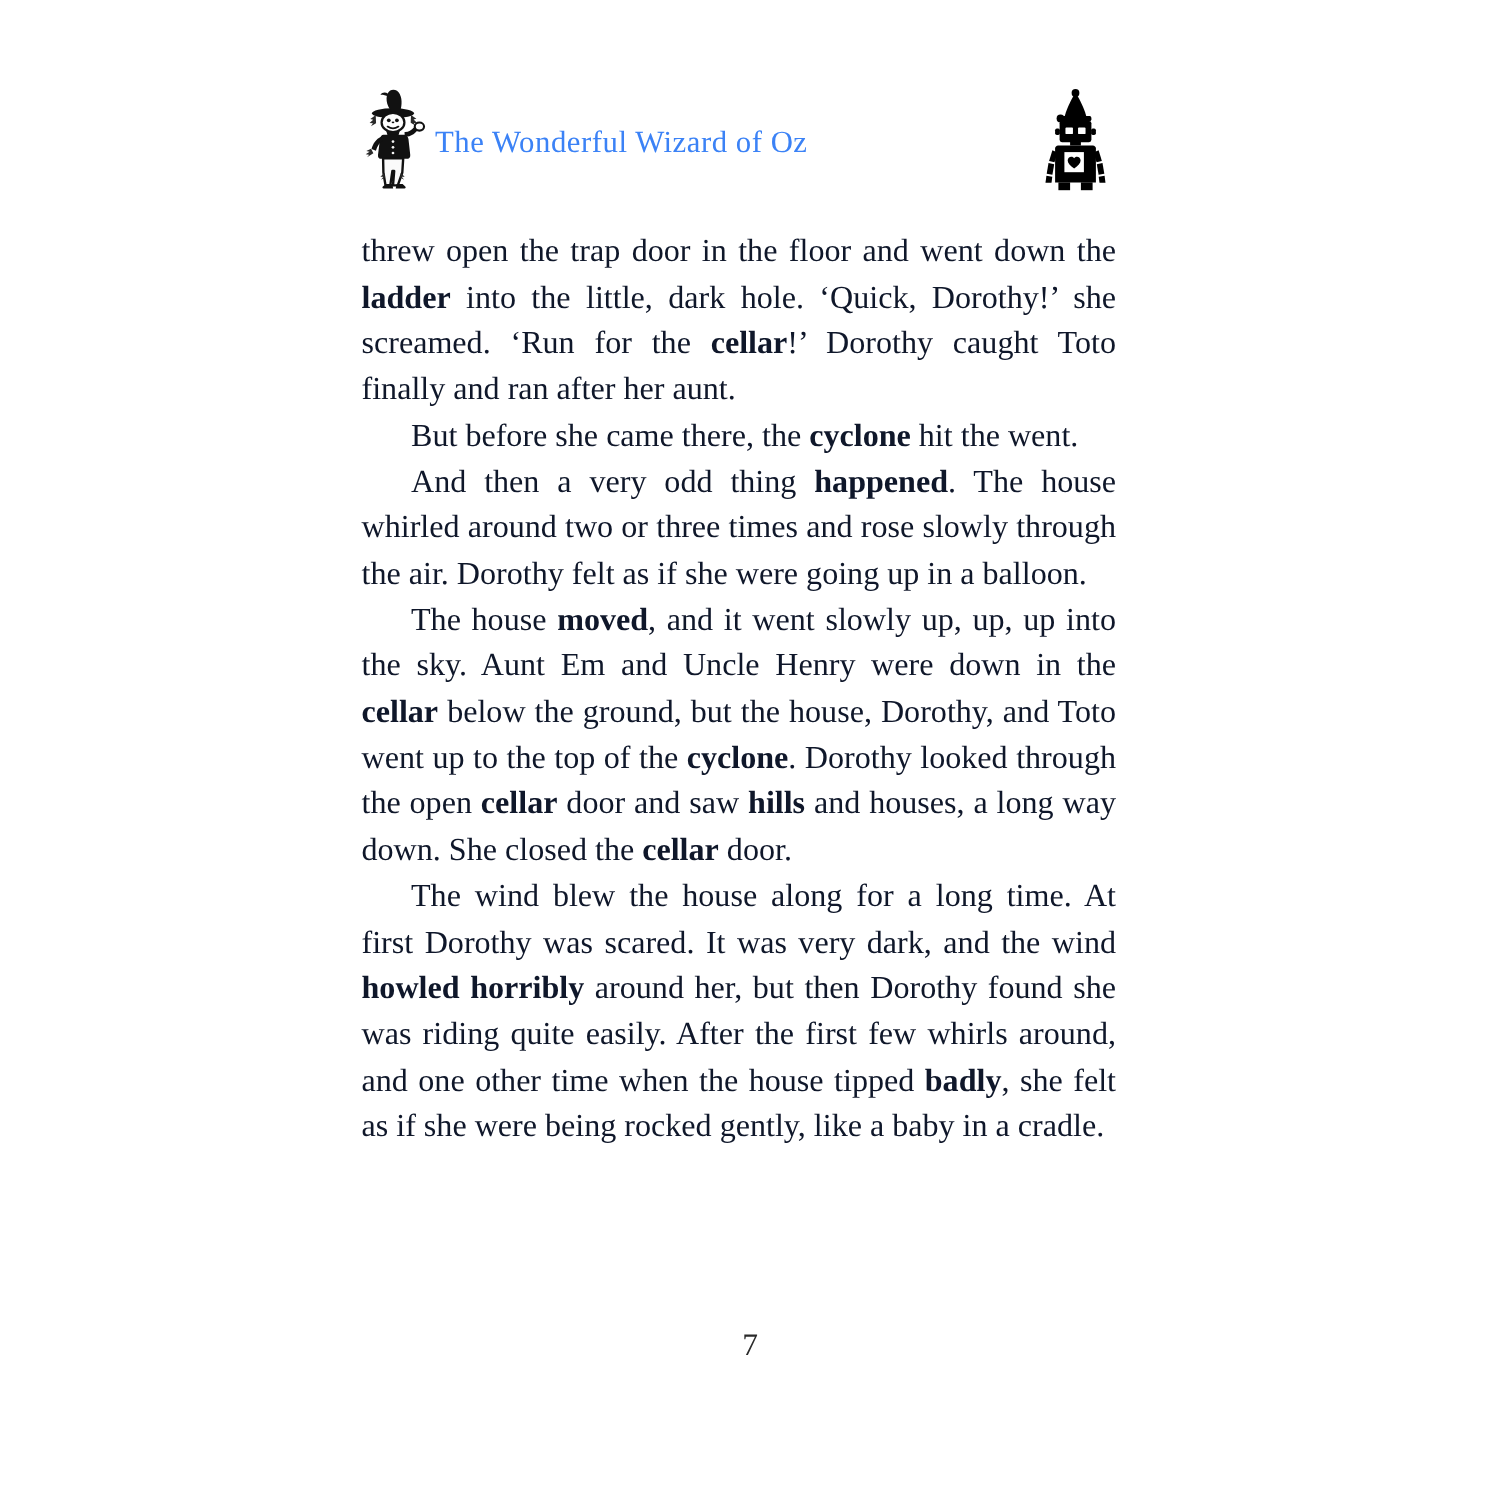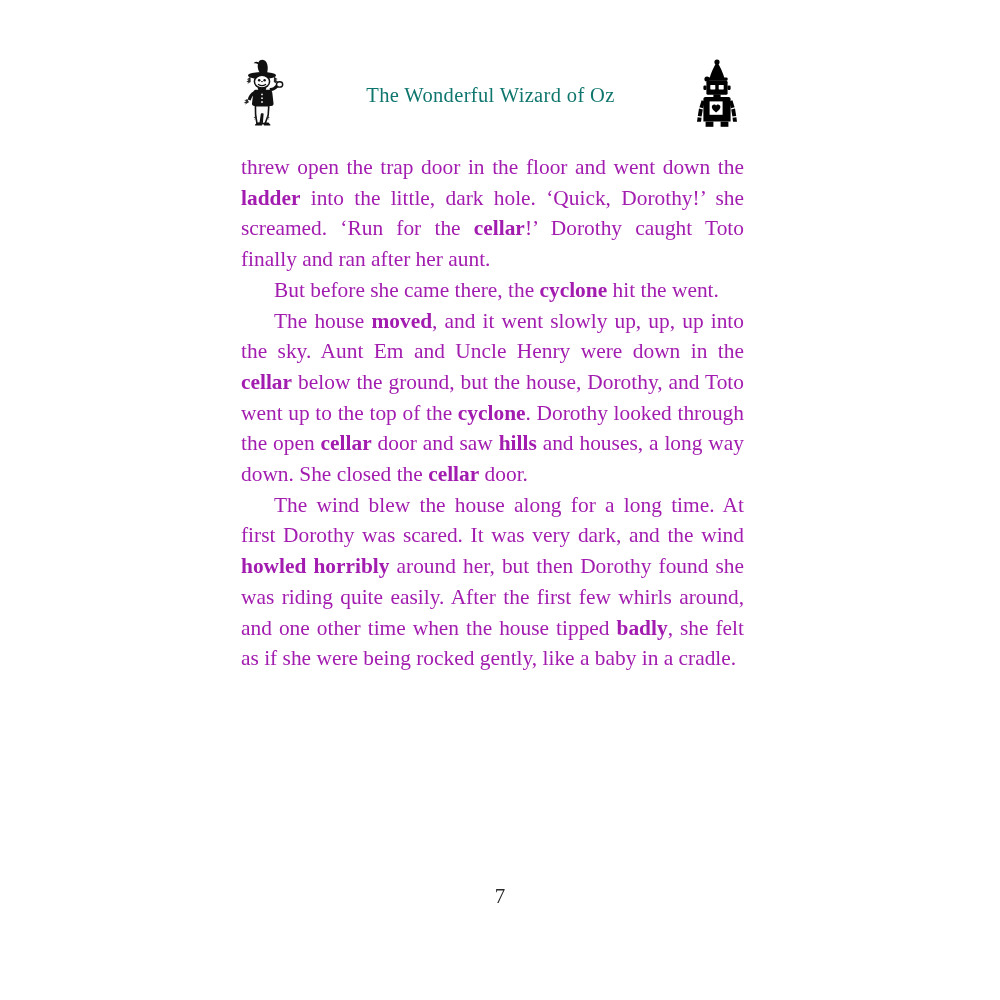--- a/index.html
+++ b/index.html
@@ -41,26 +41,26 @@
     display: block;
     flex: 0 0 auto;
   }
   .head-ornament svg { display: block; }
 
   .ornament-left  { margin-left: 2px; }
   .ornament-right { margin-right: 1px; }
 
   .book-title {
     flex: 1 1 auto;
-    text-align: center;
+    text-align: left;
     font-family: "Liberation Serif", "DejaVu Serif", serif;
     font-size: 20.5px;
     line-height: 1;
     letter-spacing: 0.35px;
-    color: #0f766e;
+    color: #3b82f6;
     white-space: nowrap;
     margin-top: 2px;
   }
 
   
   .body-text {
     position: absolute;
     left: 241px;
     top: 152px;
     width: 503px;
@@ -186,22 +186,23 @@
           <path d="M44.0 50.6 l-3.8 0.9 1.2 7.0 3.8 -0.6 z"></path>
           <path d="M45.4 59.2 l-3.9 0.6 0.5 4.0 4.0 0 z"></path>
 
           <rect x="14.6" y="63.6" width="7.8" height="5.2"></rect>
           <rect x="29.6" y="63.6" width="7.8" height="5.2"></rect>
         </g>
       </svg>
     </span>
   </div>
 
-  <div class="body-text" style="color: #a21caf;">
+  <div class="body-text" style="color: #0f172a;">
       <p><span>threw open the trap door in the floor and went down the </span><b>ladder</b><span> into the little, dark hole. ‘Quick, Dorothy!’ she screamed. ‘Run for the </span><b>cellar</b><span>!’ Dorothy caught Toto finally and ran after her aunt.</span></p>
       <p class="indent"><span>But before she came there, the </span><b>cyclone</b><span> hit the went.</span></p>
+      <p class="indent"><span>And then a very odd thing </span><b>happened</b><span>. The house whirled around two or three times and rose slowly through the air. Dorothy felt as if she were going up in a balloon.</span></p>
       <p class="indent"><span>The house </span><b>moved</b><span>, and it went slowly up, up, up into the sky. Aunt Em and Uncle Henry were down in the </span><b>cellar</b><span> below the ground, but the house, Dorothy, and Toto went up to the top of the </span><b>cyclone</b><span>. Dorothy looked through the open </span><b>cellar</b><span> door and saw </span><b>hills</b><span> and houses, a long way down. She closed the </span><b>cellar</b><span> door.</span></p>
       <p class="indent"><span>The wind blew the house along for a long time. At first Dorothy was scared. It was very dark, and the wind </span><b>howled horribly</b><span> around her, but then Dorothy found she was riding quite easily. After the first few whirls around, and one other time when the house tipped </span><b>badly</b><span>, she felt as if she were being rocked gently, like a baby in a cradle.</span></p>
     </div>
 
   <div class="folio">7</div>
 
 </div>
 
 </body></html>

